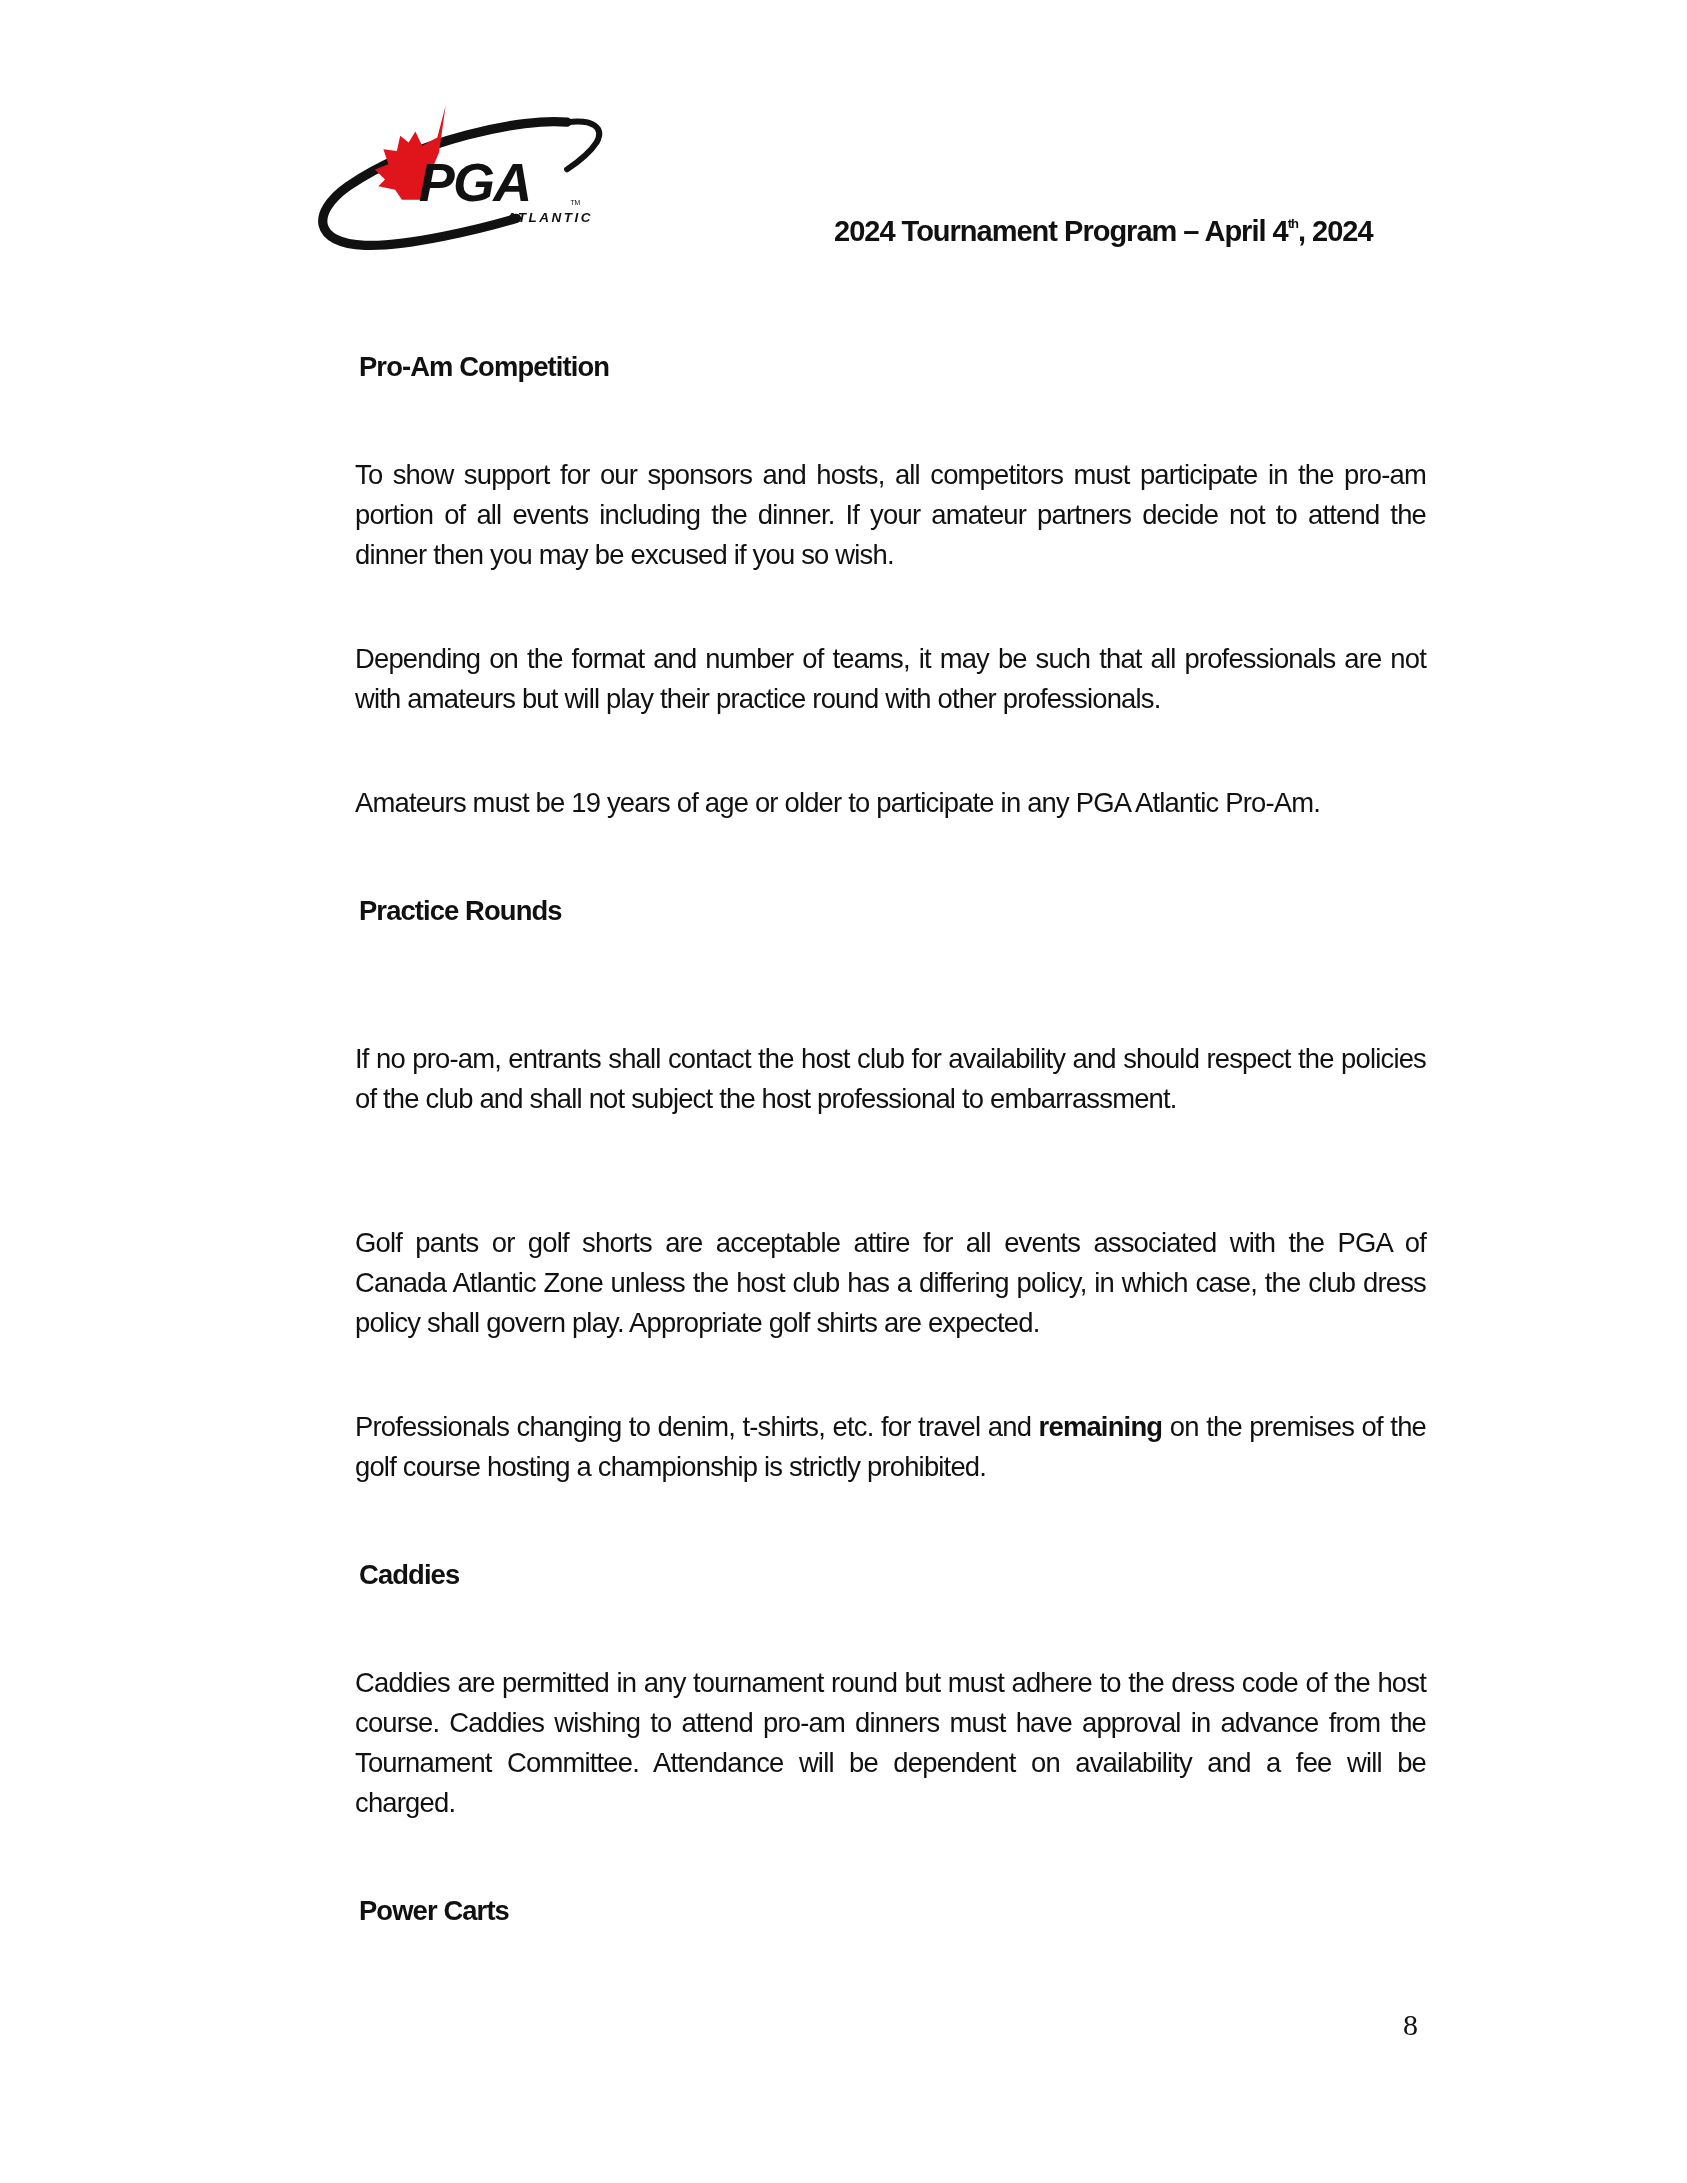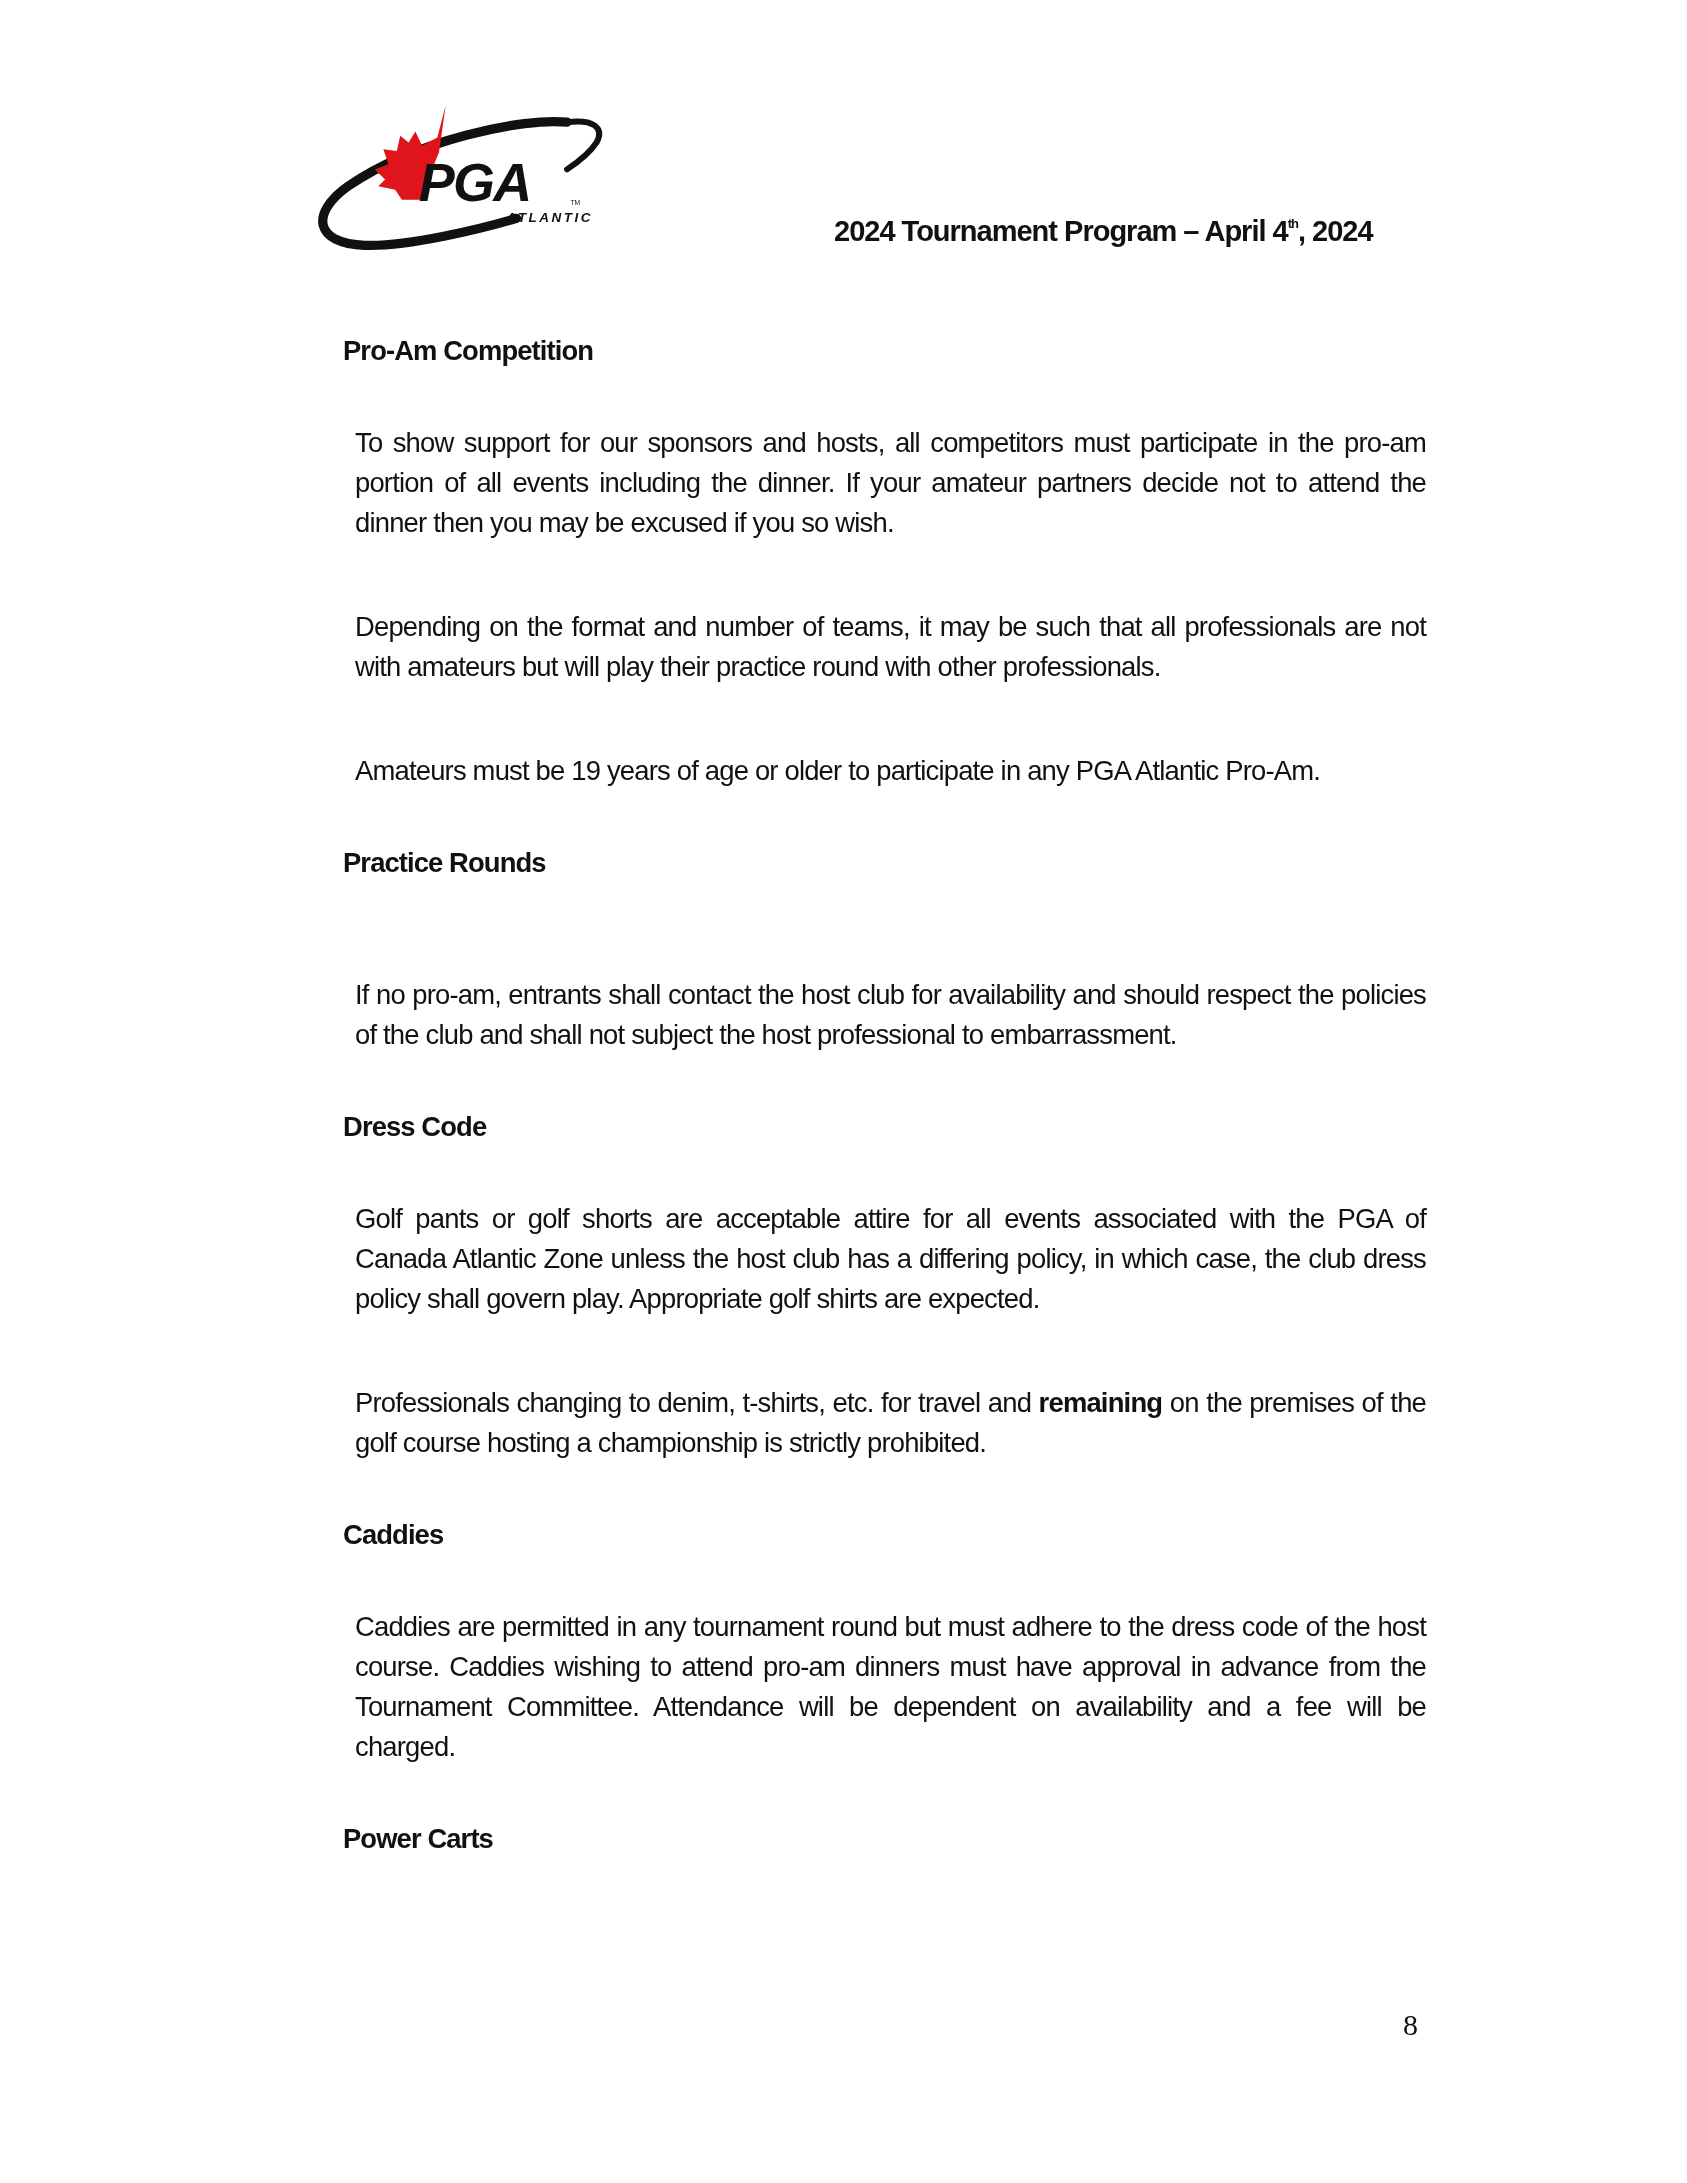--- a/index.html
+++ b/index.html
@@ -7,21 +7,21 @@
          font-family: "Liberation Sans", "DejaVu Sans", sans-serif; color: #111111; }
   .logo { position: absolute; left: 314px; top: 102px; width: 314px; height: 150px; }
   .header-title { position: absolute; left: 834px; top: 214px; width: 607px;
                   font-size: 29px; font-weight: bold; letter-spacing: -1px;
                   white-space: nowrap; line-height: 34px; }
   .header-title sup { font-size: 13px; line-height: 0; position: relative; top: -2.5px; }
   .content { position: absolute; left: 343px; top: 331px; width: 1095px;
              font-size: 27.4px; line-height: 40px; letter-spacing: -0.8px; }
   .content p { margin: 12px; }
   .content .gap { height: 40px; }
-  .content h2 { margin: 0; font-size: 27.4px; font-weight: bold; line-height: 40px; letter-spacing: -0.9px; }
+  .content h2 { margin: 16px; font-size: 27.4px; font-weight: bold; line-height: 40px; letter-spacing: -0.9px; }
   .justify { text-align: justify; text-align-last: left; }
   .page-number { position: absolute; left: 1403px; top: 2008px; font-family: "Liberation Serif", "DejaVu Serif", serif;
                  font-size: 30px; line-height: 34px; }
 </style>
 </head>
 <body>
 
 <div class="logo">
   <svg width="314" height="150" viewBox="0 0 372 178">
 
@@ -49,21 +49,20 @@
   <div class="gap"></div>
   <p class="justify">Amateurs must be 19 years of age or older to participate in any PGA Atlantic Pro-Am.</p>
   <div class="gap"></div>
 
   <h2>Practice Rounds</h2>
   <div class="gap"></div>
   <div class="gap"></div>
   <p class="justify">If no pro-am, entrants shall contact the host club for availability and should respect the policies of the club and shall not subject the host professional to embarrassment.</p>
   <div class="gap"></div>
 
-  <h2>Dress Code</h2>
   <div class="gap"></div>
   <p class="justify">Golf pants or golf shorts are acceptable attire for all events associated with the PGA of Canada Atlantic Zone unless the host club has a differing policy, in which case, the club dress policy shall govern play. Appropriate golf shirts are expected.</p>
   <div class="gap"></div>
   <p class="justify"><span>Professionals changing to denim, t-shirts, etc. for travel and </span><b>remaining</b><span> on the premises of the golf course hosting a championship is strictly prohibited.</span></p>
   <div class="gap"></div>
 
   <h2>Caddies</h2>
   <div class="gap"></div>
   <p class="justify">Caddies are permitted in any tournament round but must adhere to the dress code of the host course. Caddies wishing to attend pro-am dinners must have approval in advance from the Tournament Committee. Attendance will be dependent on availability and a fee will be charged.</p>
   <div class="gap"></div>

